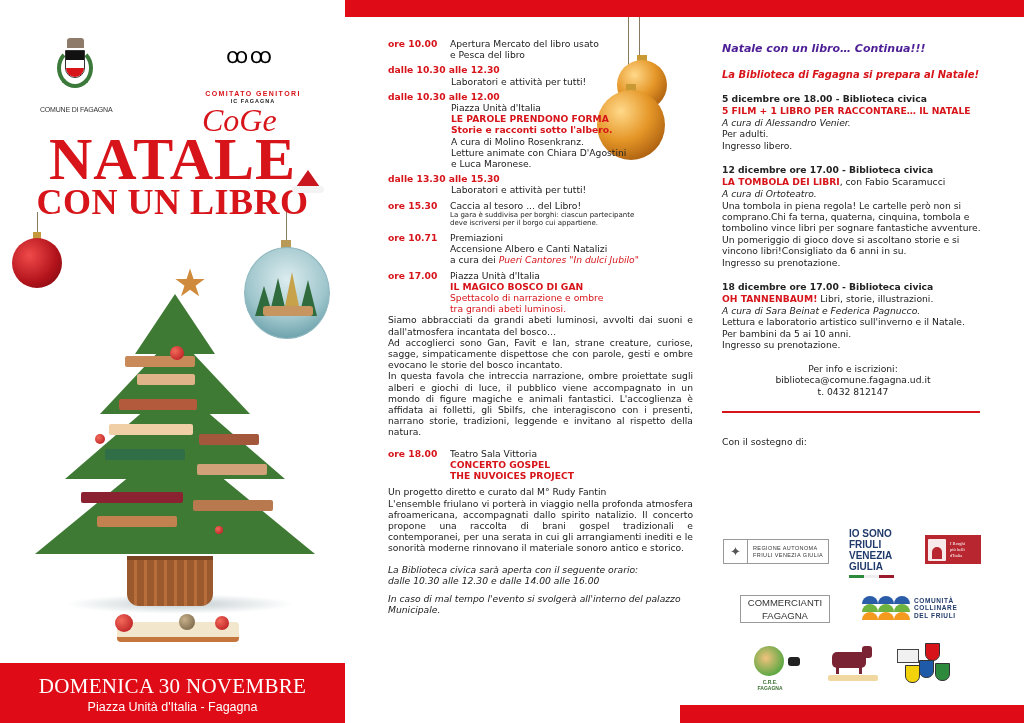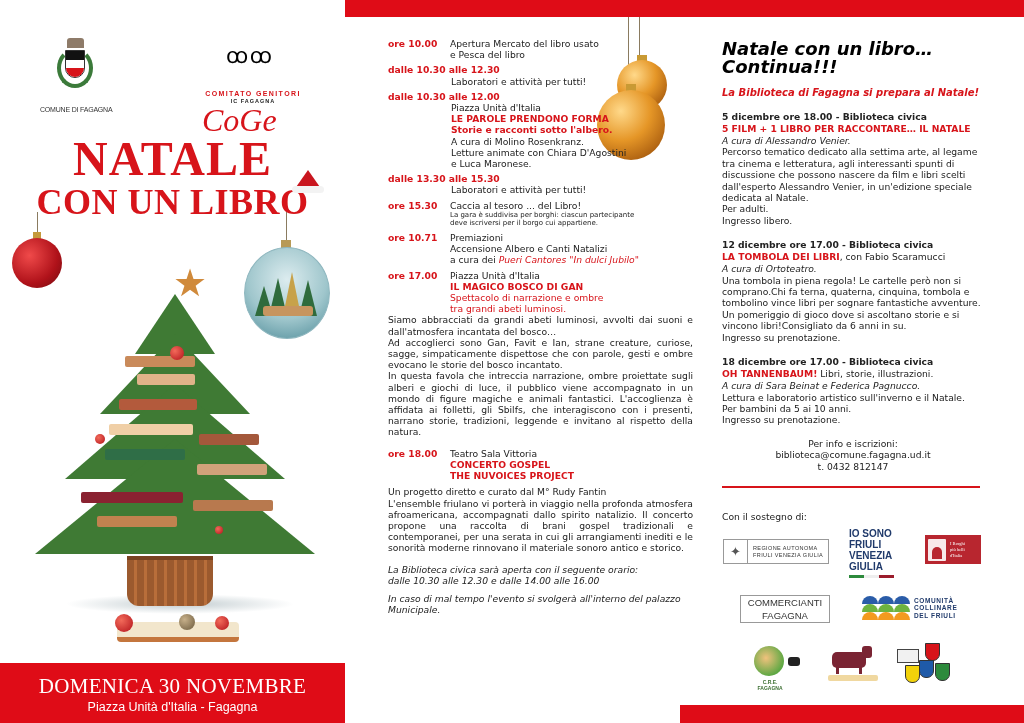--- a/index.html
+++ b/index.html
@@ -21,21 +21,21 @@
   .logo-comune .caption { font-family: "Liberation Sans", sans-serif; font-size: 7px; color: #333; margin-top: 8px; letter-spacing: -0.2px; white-space: nowrap; }
 
   .logo-cog { position: absolute; left: 198px; top: 38px; width: 110px; text-align: center; }
   .cog-mark { font-family: "Liberation Serif", serif; font-size: 32px; color: #d7141a; font-style: italic; line-height: 36px; position: relative; height: 52px; }
   .cog-mark .heads { position: absolute; left: 28px; top: 0; font-size: 22px; color: #000000; letter-spacing: -2px; font-style: normal; }
   .cog-mark .word { position: absolute; left: 4px; top: 16px; margin-top: 48px; }
   .cog-title { font-family: "Liberation Sans", sans-serif; font-weight: bold; font-size: 7px; letter-spacing: 1.4px; color: #d7141a; }
   .cog-sub { font-family: "Liberation Sans", sans-serif; font-weight: bold; font-size: 5.5px; letter-spacing: 1px; color: #222; margin-top: 1px; }
 
   .title-main { position: absolute; left: 0; top: 136px; width: 345px; text-align: center; font-family: "Liberation Serif", serif; font-weight: bold; color: #d7141a; }
-  .title-main .l1 { font-size: 48px; line-height: 46px; letter-spacing: 1px; }
+  .title-main .l1 { font-size: 60px; line-height: 46px; letter-spacing: 1px; }
   .title-main .l2 { font-size: 36px; line-height: 40px; letter-spacing: 0.5px; }
   .santa-hat { position: absolute; left: 292px; top: 170px; width: 32px; height: 26px; }
   .santa-hat .cone { position: absolute; left: 2px; top: 0; width: 0; height: 0; border-left: 14px solid transparent; border-right: 14px solid transparent; border-bottom: 20px solid #c9161f; }
   .santa-hat .brim { position: absolute; left: 0; top: 16px; width: 32px; height: 7px; background: #f3f3f3; border-radius: 4px; }
 
   .orn-string { position: absolute; width: 1px; background: #8a7b60; }
   .orn-red { position: absolute; left: 12px; top: 238px; width: 50px; height: 50px; border-radius: 50%; background: radial-gradient(circle at 35% 35%, #f04a4a, #b0121a 60%, #6e0a0e); }
   .orn-red-cap { position: absolute; left: 33px; top: 232px; width: 8px; height: 7px; background: #c59a3c; }
   .orn-glass { position: absolute; left: 244px; top: 247px; width: 86px; height: 92px; border-radius: 50%; background: radial-gradient(circle at 50% 35%, #dcecef, #9fc6cc 55%, #4c8a97); border: 1px solid #8fb7bf; overflow: hidden; }
   .orn-glass .trees { position: absolute; left: 10px; top: 18px; width: 66px; height: 50px; }
@@ -72,21 +72,21 @@
   .it-red { font-style: italic; color: #d7141a; }
   .para { text-align: justify; }
   .gap { height: 6px; }
   .bold-it { font-weight: bold; font-style: italic; text-align: justify; }
 
   .bauble { position: absolute; border-radius: 50%; background: radial-gradient(circle at 35% 30%, #ffd98a, #e59627 45%, #a4580d 85%); }
   .bauble-cap { position: absolute; width: 10px; height: 8px; background: #c99a34; }
 
   
   .right { position: absolute; left: 722px; top: 40px; width: 262px; font-family: "DejaVu Sans", sans-serif; font-size: 9.2px; line-height: 11.4px; color: #222; }
-  .right .r-title { font-style: italic; font-weight: bold; font-size: 18px; line-height: 18px; color: #000000; }
+  .right .r-title { font-style: italic; font-weight: bold; font-size: 11px; line-height: 18px; color: #4c1d95; }
   .right .r-sub { font-style: italic; font-weight: bold; font-size: 10px; line-height: 14px; color: #d7141a; margin-top: 10px; margin-bottom: 10px; }
   .r-ev { margin-bottom: 12px; }
   .r-ev .when { font-weight: bold; color: #222; line-height: 13px; }
   .r-ev .what { line-height: 12px; }
   .r-ev .what .hl { color: #d7141a; font-weight: bold; }
   .r-info { text-align: center; margin-top: 4px; }
   .r-rule { width: 258px; height: 2px; background: #d7141a; margin-top: 14px; }
   .r-support { margin-top: 23px; }
 
   .sponsor { position: absolute; font-family: "Liberation Sans", sans-serif; }
@@ -308,21 +308,20 @@
 </section>
 
 <section class="right">
   <div class="r-title">Natale con un libro… Continua!!!</div>
   <div class="r-sub">La Biblioteca di Fagagna si prepara al Natale!</div>
 
   <div class="r-ev">
     <div class="when">5 dicembre ore 18.00 - Biblioteca civica</div>
     <div class="what"><span class="hl">5 FILM + 1 LIBRO PER RACCONTARE… IL NATALE</span><span></span></div>
     <div class="it">A cura di Alessandro Venier.</div>
-    <div>Percorso tematico dedicato alla settima arte, al legame tra cinema e letteratura, agli interessanti spunti di discussione che possono nascere da film e libri scelti dall'esperto Alessandro Venier, in un'edizione speciale dedicata al Natale.</div>
     <div>Per adulti.</div>
     <div>Ingresso libero.</div>
   </div>
 
   <div class="r-ev">
     <div class="when">12 dicembre ore 17.00 - Biblioteca civica</div>
     <div class="what"><span class="hl">LA TOMBOLA DEI LIBRI</span><span>, con Fabio Scaramucci</span></div>
     <div class="it">A cura di Ortoteatro.</div>
     <div>Una tombola in piena regola! Le cartelle però non si comprano.Chi fa terna, quaterna, cinquina, tombola e tombolino vince libri per sognare fantastiche avventure. Un pomeriggio di gioco dove si ascoltano storie e si vincono libri!Consigliato da 6 anni in su.</div>
     <div>Ingresso su prenotazione.</div>

